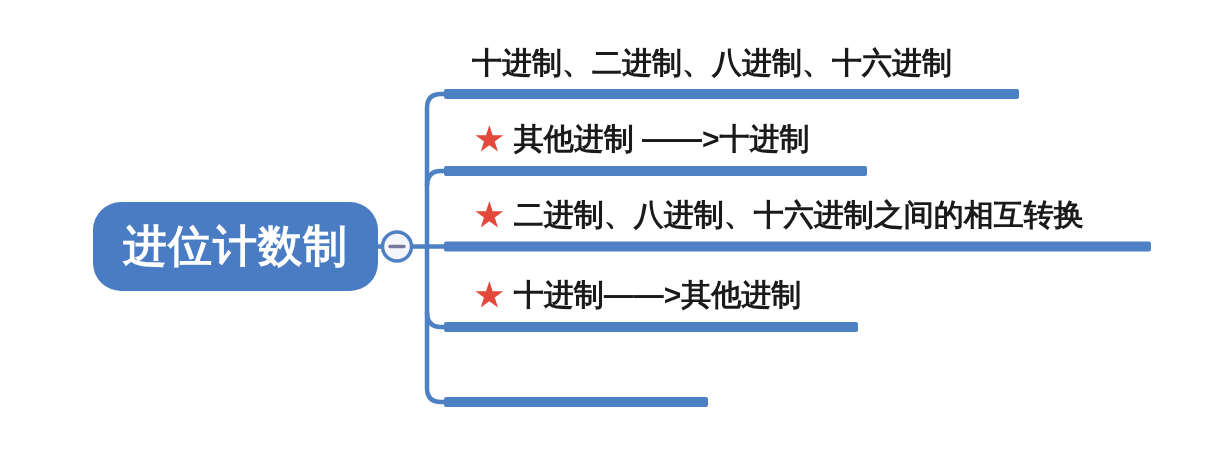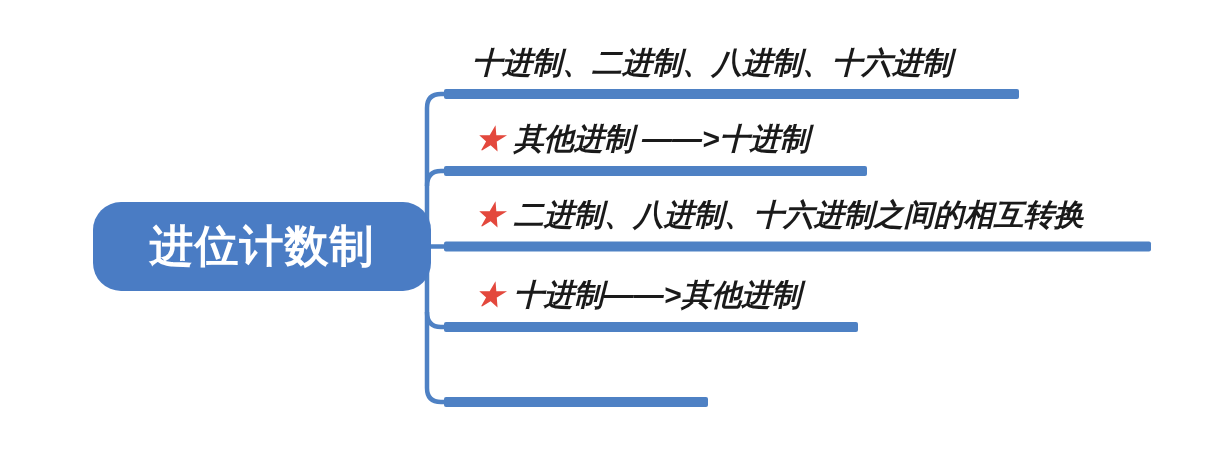--- a/index.html
+++ b/index.html
@@ -18,29 +18,29 @@
     height:452px;
     background:#ffffff;
     overflow:hidden;
   }
   svg.connectors { position:absolute; left:0; top:0; width:1229px; height:452px; }
   .conn  { stroke:var(--branch-line); stroke-width:4.5; fill:none; }
   .bar   { fill:var(--branch-line); }
   .collapse-circle { fill:var(--collapse-fill); stroke:var(--branch-line); stroke-width:3.5; }
   .collapse-minus  { stroke:var(--collapse-minus); stroke-width:3.5; stroke-linecap:round; }
   .root-node {
-    position:absolute; left:93px; top:202px; width:338px; height:89px;
+    position:absolute; left:93px; top:202px; width:285px; height:89px;
     background:var(--node-fill); border-radius:28px;
     display:flex; align-items:center; justify-content:center;
     color:#ffffff; font-size:44px; font-weight:700; letter-spacing:1px;
     cursor:default;
   }
   .branch-label {
     position:absolute; display:flex; align-items:center; height:38px;
-    font-size:30px; font-weight:700; color:var(--text); white-space:nowrap;font-style:italic;
+    font-size:30px; font-weight:700; color:var(--text); white-space:nowrap;
   }
   .star { color:var(--star); font-size:32px; margin-right:10px; line-height:1; }
   .bl-1 { left:472px; top:44px;  }
   .bl-2 { left:475px; top:120px; }
   .bl-3 { left:475px; top:196px; }
   .bl-4 { left:475px; top:276px; }
   .bl-5 { left:476px; top:351px; }
 </style>
 </head>
 <body>

